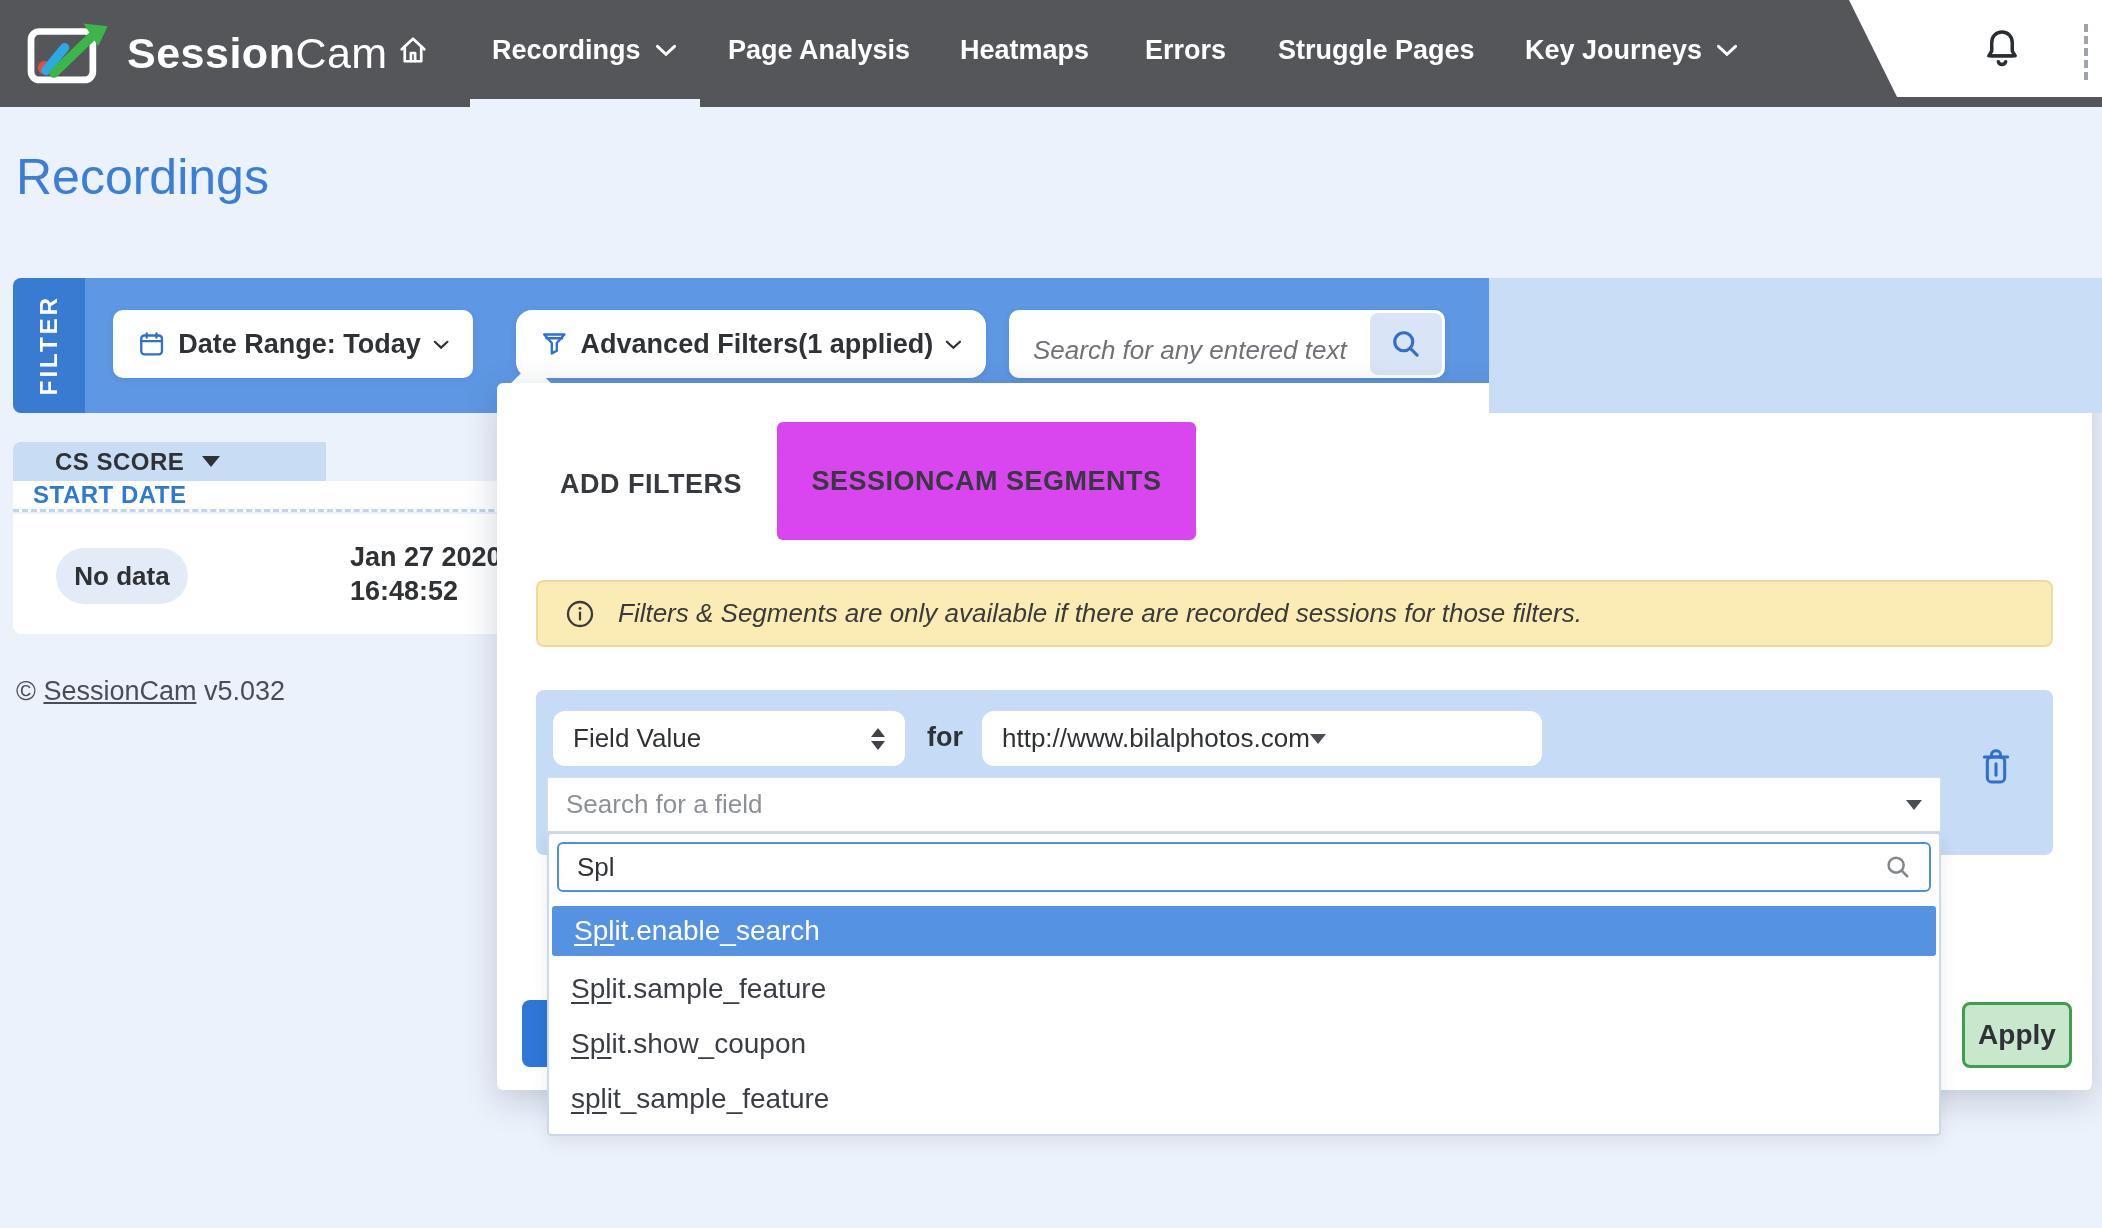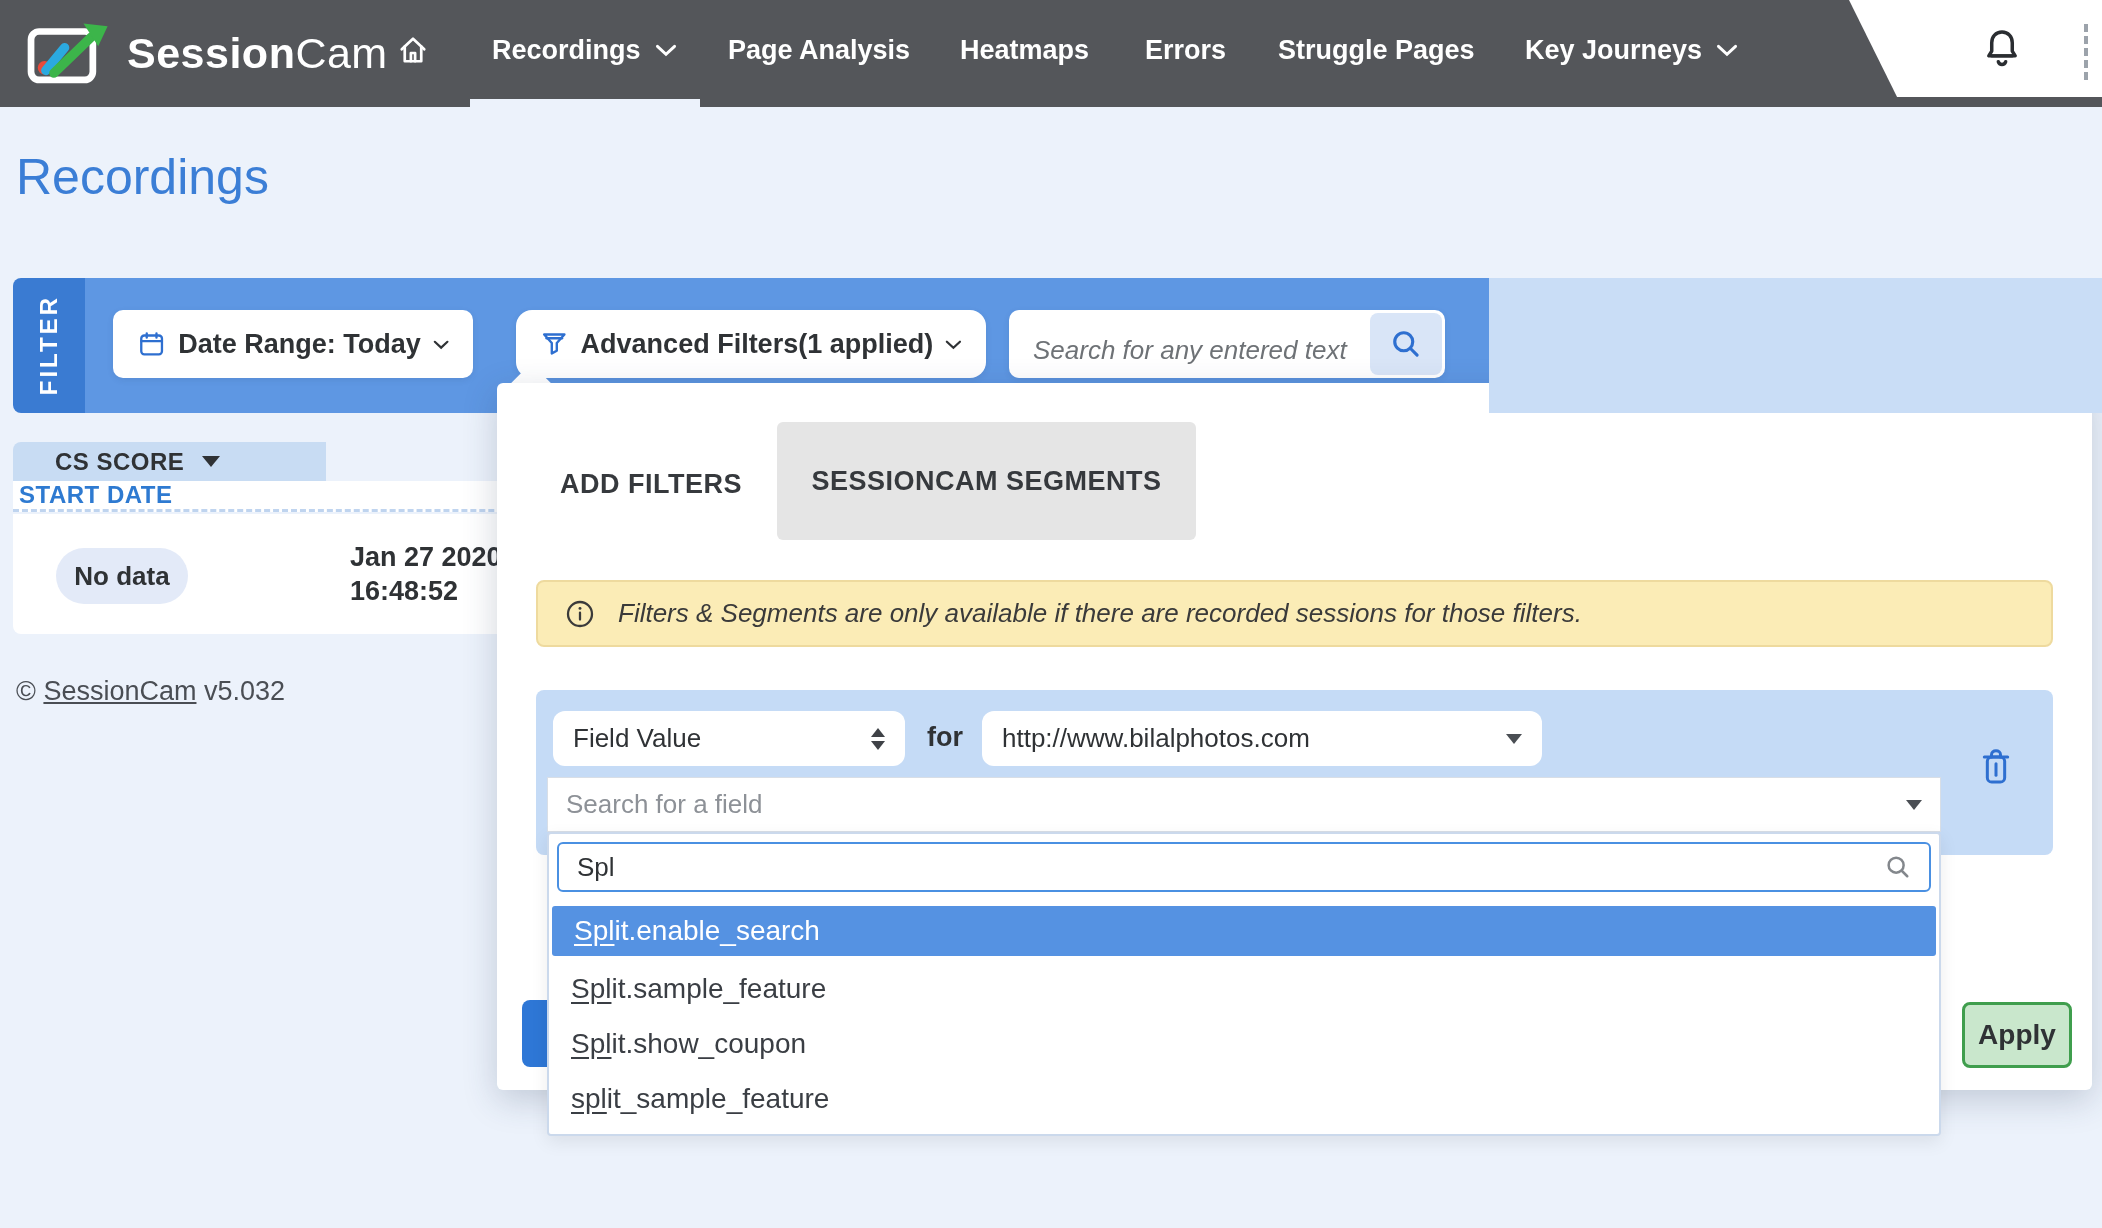--- a/index.html
+++ b/index.html
@@ -44,21 +44,21 @@
                background:transparent; padding:0 10px 0 24px; font-size:26px; color:#2F3235;
                font-family:"Liberation Sans",sans-serif; }
   .searchbox input::placeholder { font-style:italic; color:#6E7276; }
   .search-btn { position:absolute; right:3px; top:3px; bottom:3px; width:72px; background:#D9E5F7;
                border-radius:8px; display:flex; align-items:center; justify-content:center; cursor:pointer; }
 
   
   .thead { position:absolute; left:13px; top:442px; width:562px; height:70px; display:flex; z-index:1;flex-direction:column; }
   .th-score { width:313px; height:70px; background:#C8DCF3; border-radius:8px 0 0 0; display:flex;
               align-items:center; padding-left:42px; gap:18px; cursor:pointer; }
-  .th-date  { flex:1; height:70px; background:#fff; display:flex; padding-left:6px;
+  .th-date  { flex:1; height:70px; background:#fff; display:flex; padding-left:20px;
               border-bottom:3px dashed #BFD4EF; cursor:pointer; }
   .th-txt { font-size:24px; font-weight:700; letter-spacing:.5px; color:#2F3235; }
   .th-date .th-txt { color:#2E7AD1; }
   .tri-down { width:0; height:0; border-left:9px solid transparent; border-right:9px solid transparent;
               border-top:11px solid #2F3235; }
   .trow { position:absolute; left:13px; top:514px; width:562px; height:120px; background:#fff;
           border-radius:0 0 0 8px; z-index:1; }
   .nodata { position:absolute; left:43px; top:34px; width:132px; height:56px; background:#E3EAF8;
             border-radius:28px; display:flex; align-items:center; justify-content:center;
             font-size:26px; font-weight:700; color:#2F3235; }
@@ -69,35 +69,35 @@
   .copyright { position:absolute; left:16px; top:676px; font-size:27px; color:#4A4E54; z-index:1; }
   .copyright a { color:#4A4E54; text-decoration:underline; cursor:pointer; }
 
   
   .panel-arrow { position:absolute; left:517px; top:369px; width:28px; height:28px; background:#fff;
                  transform:rotate(45deg); z-index:19; }
   .panel { position:absolute; left:497px; top:383px; width:1595px; height:707px; background:#fff;
            border-radius:6px; box-shadow:0 10px 34px rgba(40,60,90,.22); z-index:20; }
   .tab-add { position:absolute; left:63px; top:86px; font-size:27px; font-weight:700; color:#36393D;
              letter-spacing:.5px; cursor:pointer; }
-  .tab-seg { position:absolute; left:280px; top:39px; width:419px; height:118px; background:#e5e5e5;
+  .tab-seg { position:absolute; left:280px; top:39px; width:419px; height:118px; background:#d946ef;
              border-radius:6px; display:flex; align-items:center; justify-content:center; cursor:pointer; }
   .tab-seg .t { font-size:27px; font-weight:700; color:#36393D; letter-spacing:.5px; }
   .notice { position:absolute; left:39px; top:197px; width:1517px; height:67px; background:#FBECB6;
             border:2px solid #EEDA9E; border-radius:8px; display:flex; align-items:center; gap:22px;
             padding:0 26px; }
   .notice .n-txt { font-size:26px; font-style:italic; color:#3A3A3A; }
 
   .frow { position:absolute; left:39px; top:307px; width:1517px; height:165px; background:#C5DBF6;
           border-radius:8px; }
   .sel { position:absolute; top:21px; height:55px; background:#fff; border-radius:12px; display:flex;
          align-items:center; padding:0 20px; cursor:pointer; }
   .sel .s-lbl { font-size:26px; color:#2F3235; }
   .sel-field { left:17px; width:352px; justify-content:space-between; }
-  .sel-site  { left:446px; width:560px; justify-content:space-between; }
+  .sel-site  { left:446px; width:560px; justify-content:flex-start; }
   .for-lbl { position:absolute; left:391px; top:32px; font-size:27px; font-weight:700; color:#2F3235; }
   .spinner { display:flex; flex-direction:column; gap:4px; align-items:center; }
   .tri-up-s { width:0;height:0;border-left:7px solid transparent;border-right:7px solid transparent;
               border-bottom:9px solid #3F4247; }
   .tri-dn-s { width:0;height:0;border-left:7px solid transparent;border-right:7px solid transparent;
               border-top:9px solid #3F4247; }
   .caret-dn { width:0;height:0;border-left:8px solid transparent;border-right:8px solid transparent;
               border-top:10px solid #4A4E54; }
   .trash-wrap { position:absolute; left:1440px; top:55px; cursor:pointer; }
 

